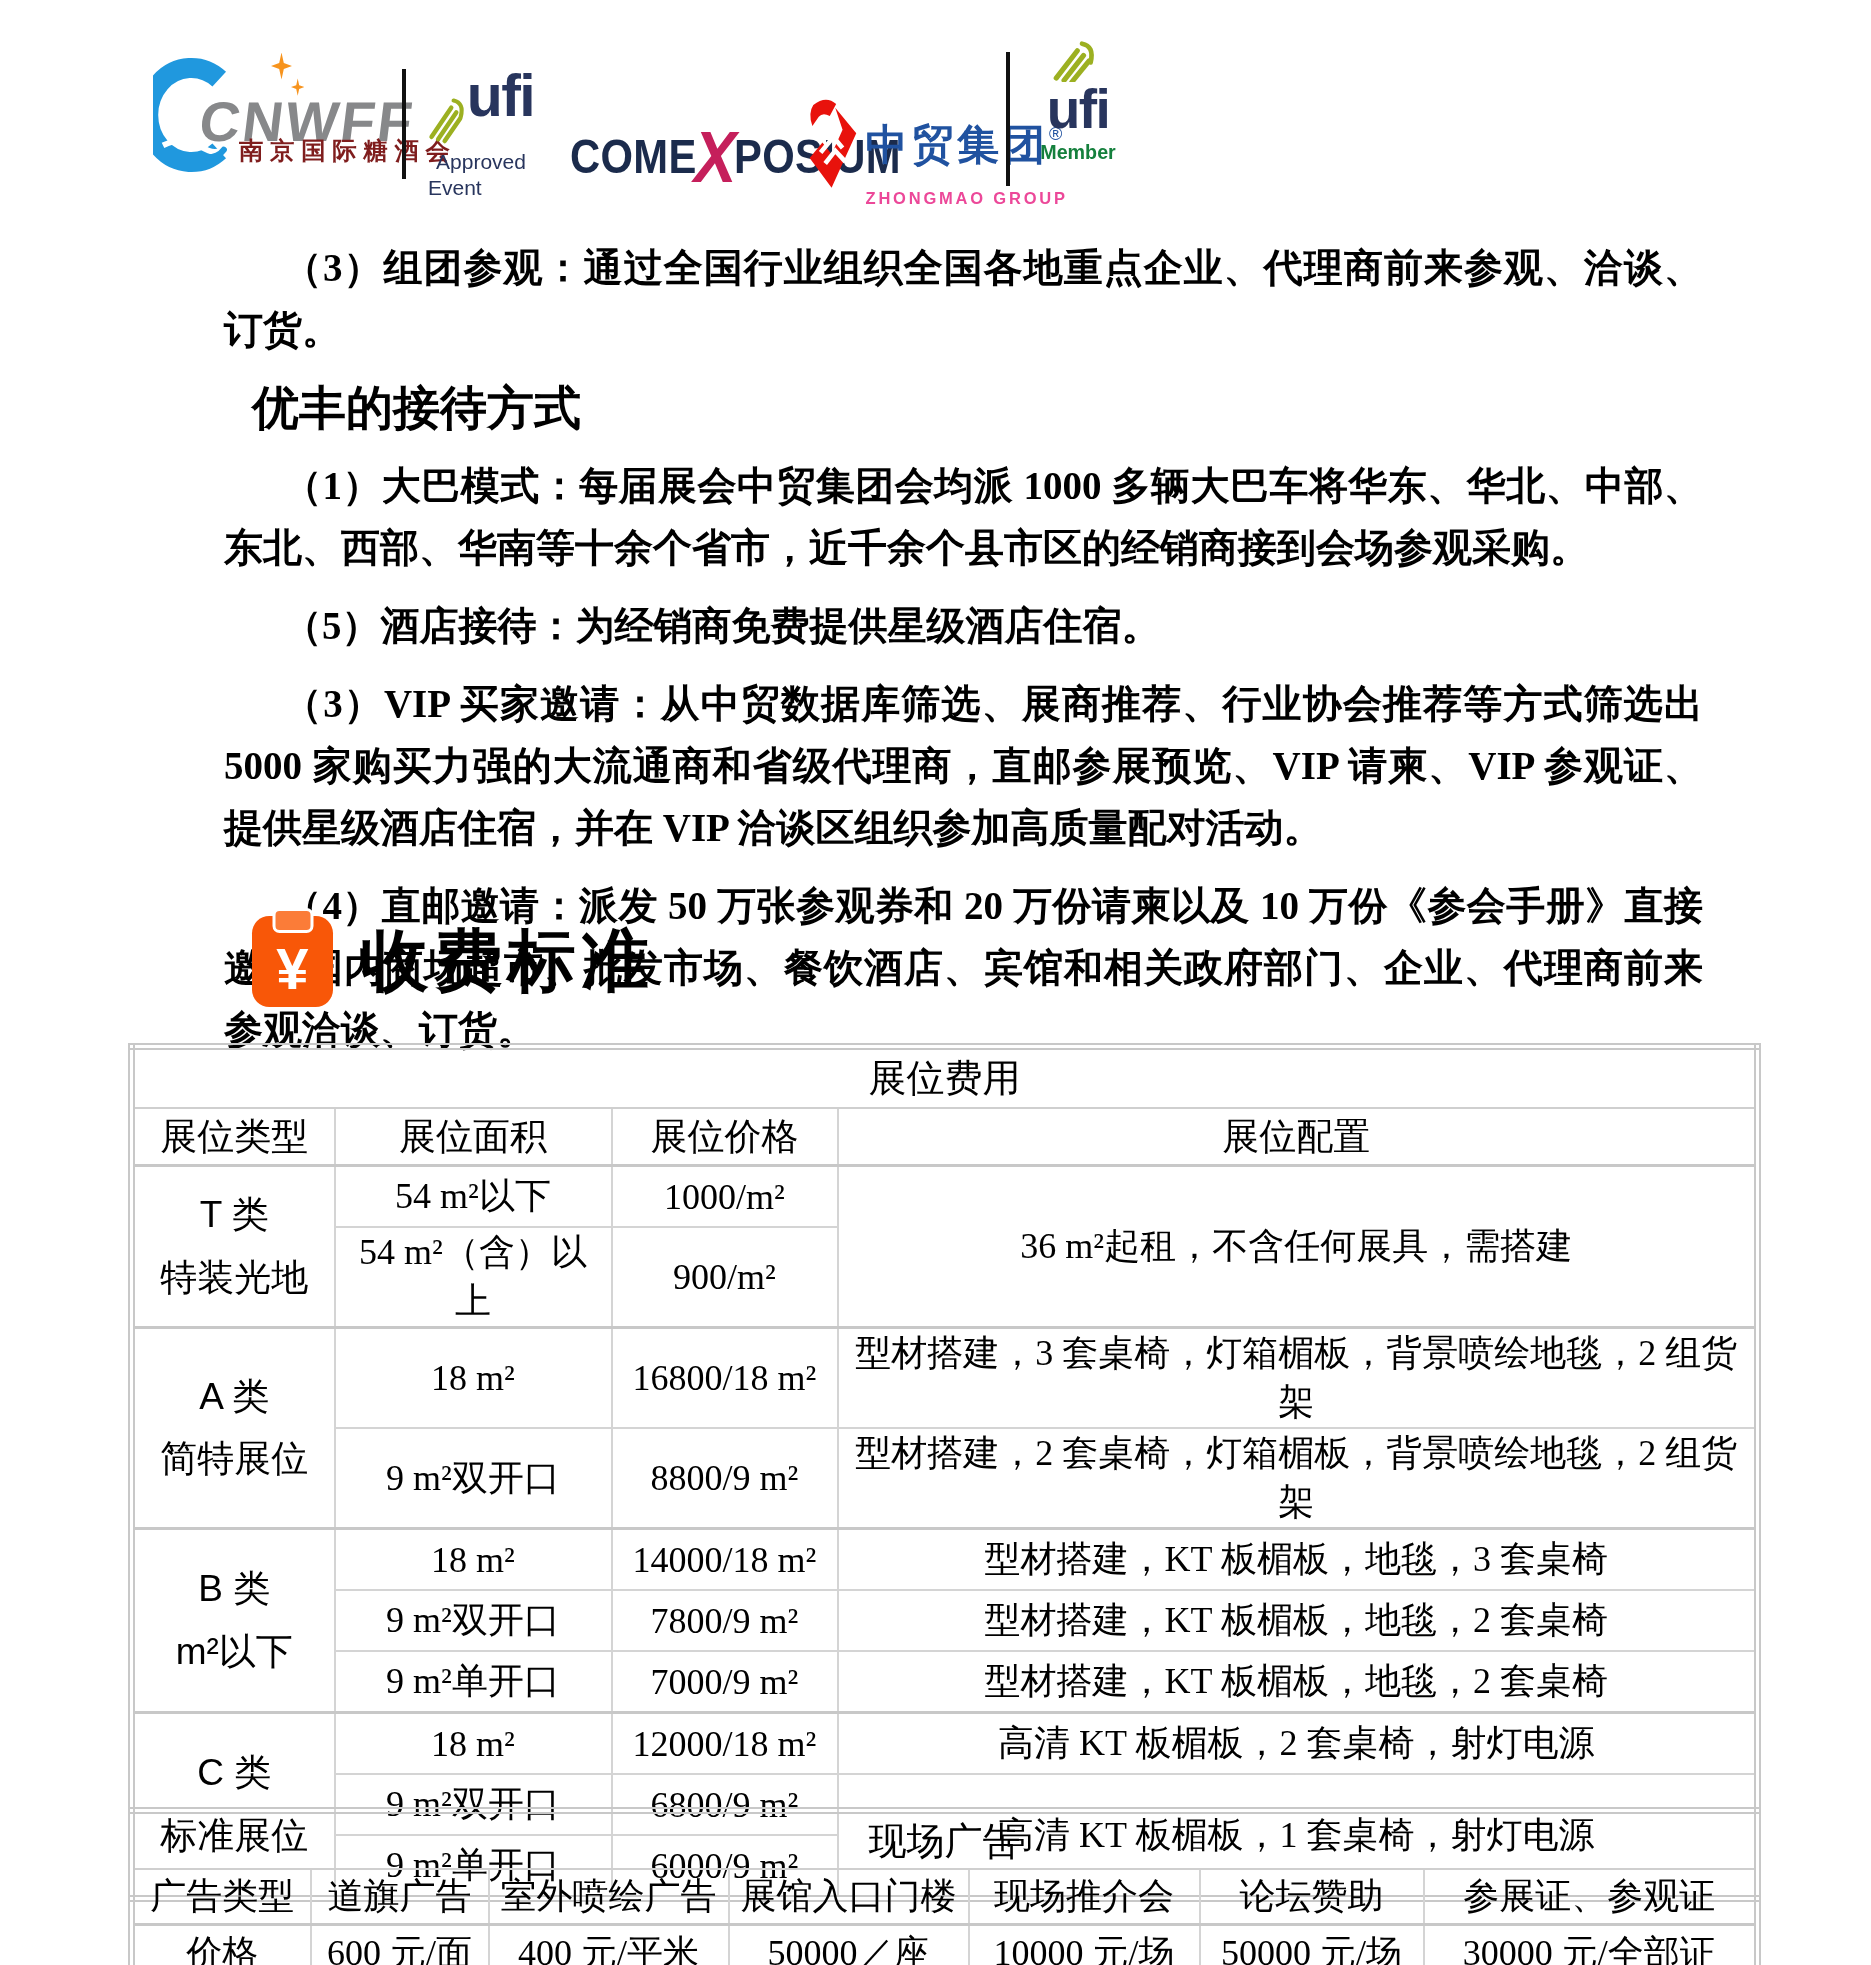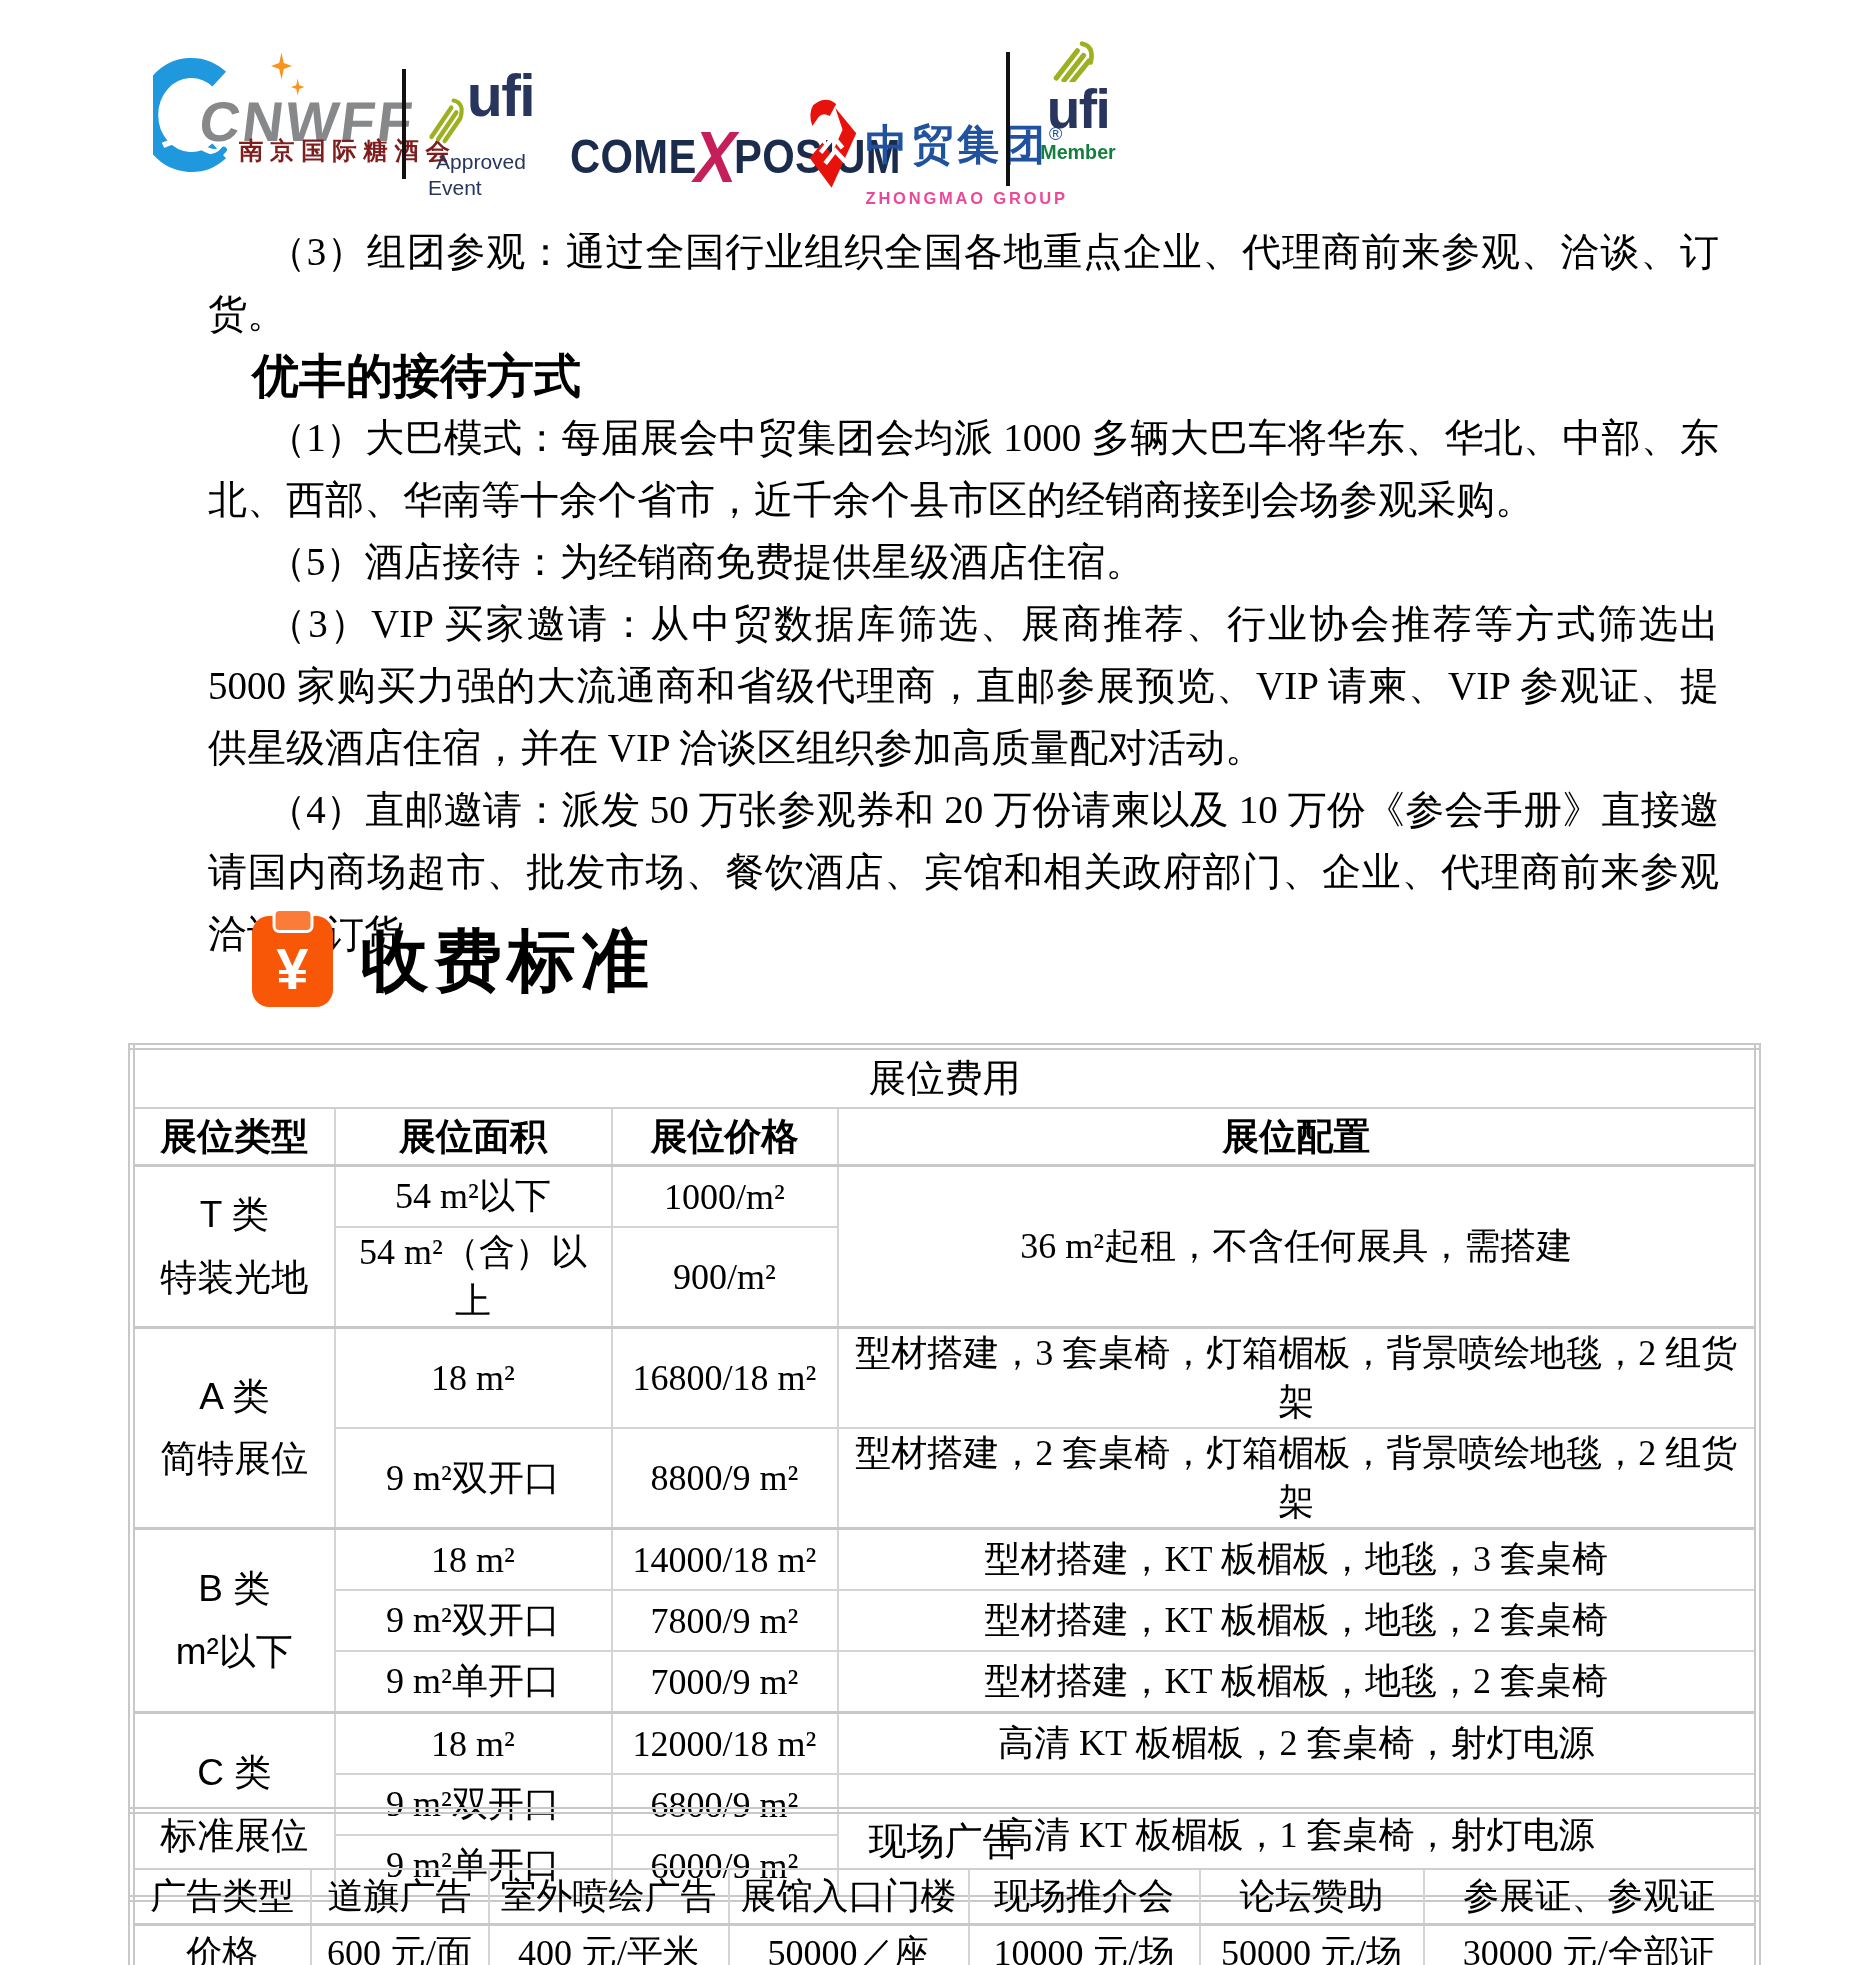--- a/index.html
+++ b/index.html
@@ -41,21 +41,21 @@
   .zm-reg{font:400 18px "Liberation Sans",sans-serif;color:#2052A0;position:relative;top:-19px;letter-spacing:0;}
   .zm-en{font:700 16.5px "Liberation Sans",sans-serif;color:#ec4899;letter-spacing:2.8px;margin-top:16px;}
 
   .logo-ufi-member{left:1033px;top:39px;width:90px;display:flex;flex-direction:column;align-items:center;}
   .logo-ufi-member .ufi-word{font-size:55px;}
   .member-sub{font:700 19.7px "Liberation Sans",sans-serif;color:#15803d;margin-top:3.9px;}
 
   
   .intro{left:208px;top:221px;width:1511px;font-size:39px;line-height:62px;
       text-align:justify;}
-  .intro p{margin:0;text-indent:59px;}
+  .intro p{margin:16px;text-indent:59px;font-weight:bold;}
   .intro h2{margin:0 0 0 44px;font:700 47px "Liberation Sans",sans-serif;line-height:62px;}
 
   
   .section-head{display:flex;align-items:center;}
   .fees-head{left:252px;top:916px;gap:27.5px;}
   .section-title{font:700 68px "Liberation Sans",sans-serif;letter-spacing:5.5px;white-space:nowrap;}
 
   .fee-icon{position:relative;width:81px;height:91px;background:#F85708;border-radius:17.3px;}
   .fee-clip{position:absolute;top:-7.9px;left:50%;transform:translateX(-50%);
       width:41px;height:25px;background:#FB7C38;border:3.9px solid #fff;border-radius:7px;box-sizing:border-box;}
@@ -64,21 +64,21 @@
 
   
   table{border-collapse:collapse;table-layout:fixed;width:1633px;
       border:7px double #c8c8c8;}
   td{border:2px solid #d4d4d4;text-align:center;vertical-align:middle;
       font:400 36px "Liberation Serif",serif;padding:0 11.8px;overflow:hidden;}
   .booth-table{left:128px;top:1043px;}
   .ads-table{left:128px;top:1807px;}
   tr.title-row td{font:400 38px "Liberation Sans",sans-serif;height:57px;border-bottom:2.4px solid #cfcfcf;}
   tr.head-row td{font:400 37px "Liberation Sans",sans-serif;border-bottom:3.5px solid #c8c8c8;}
-  .booth-table tr.head-row td{height:55px;font-weight:bold;}
+  .booth-table tr.head-row td{height:55px;}
   .booth-table tr.data-row td{height:59px;}
   tr.group-start td{border-top:3.5px solid #c8c8c8;}
   .type-cell{font:400 37px "Liberation Sans",sans-serif;line-height:1.68;}
   .ads-table tr.title-row td{height:54px;}
   .ads-table tr.head-row td{height:53px;font-size:36px;padding:0 3.9px;}
   .ads-table tr.data-row td{height:54px;}
   .ads-label{font:400 36px "Liberation Sans",sans-serif;}
 </style>
 </head>
 <body>

